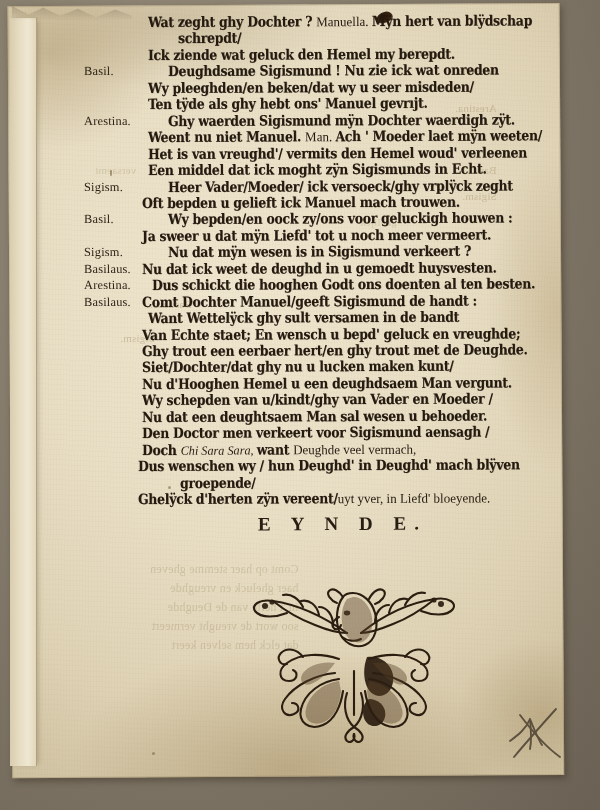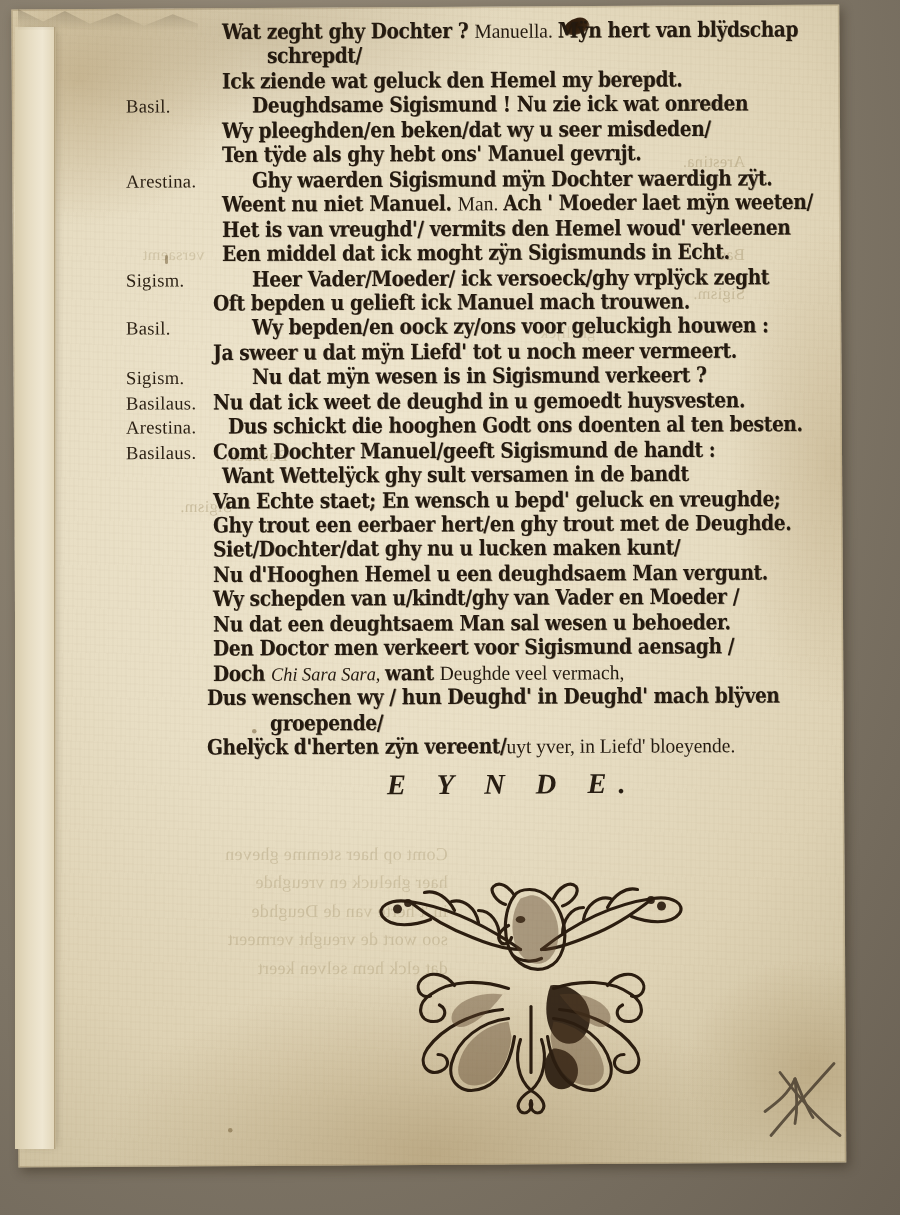--- a/index.html
+++ b/index.html
@@ -239,21 +239,21 @@
       <div class="line bl" style="left: 142px; top: 375.9px;"><span class="">Nu d'Hooghen Hemel u een deughdsaem Man vergunt.</span></div>
       <div class="line bl" style="left: 142px; top: 392.35px;"><span class="">Wy schepden van u/kindt/ghy van Vader en Moeder /</span></div>
       <div class="line bl" style="left: 142px; top: 408.8px;"><span class="">Nu dat een deughtsaem Man sal wesen u behoeder.</span></div>
       <div class="line bl" style="left: 142px; top: 425.25px;"><span class="">Den Doctor men verkeert voor Sigismund aensagh /</span></div>
       <div class="line bl" style="left: 142px; top: 441.7px;"><span class="">Doch </span><span class="rom-it">Chi Sara Sara, </span><span class="">want </span><span class="rom">Deughde veel vermach,</span></div>
       <div class="line bl" style="left: 138px; top: 458.15px;"><span class="">Dus  wenschen  wy /  hun   Deughd'  in  Deughd'  mach blÿven</span></div>
       <div class="line bl" style="left: 180px; top: 474.6px;"><span class="">groepende/</span></div>
       <div class="line bl" style="left: 138px; top: 491.05px;"><span class="">Ghelÿck  d'herten zÿn vereent/</span><span class="rom">uyt yver, in Liefd' bloeyende.</span></div>
     </div>
 
-  <div class="eynde" style="left:258px; top:513px;font-style:italic;">E Y N D E.</div>
+  <div class="eynde" style="left:258px; top:513px;">E Y N D E.</div>
 
   <svg class="ornament" style="left:243px; top:575px;" width="220" height="168" viewBox="0 0 220 168">
     <g fill="none" stroke="#2b1d10" stroke-width="2.1" stroke-linecap="round" stroke-linejoin="round">
 
       <path d="M104 58 C 84 44, 58 30, 30 26 C 16 24, 8 30, 12 36 C 18 44, 34 42, 44 38"></path>
       <path d="M30 26 C 40 34, 56 44, 72 50 C 84 55, 96 58, 104 58"></path>
       <path d="M60 32 C 56 24, 48 18, 40 20"></path>
       <path d="M76 40 C 74 30, 66 24, 58 26"></path>
       <path d="M90 50 C 90 40, 84 32, 76 32"></path>
 

